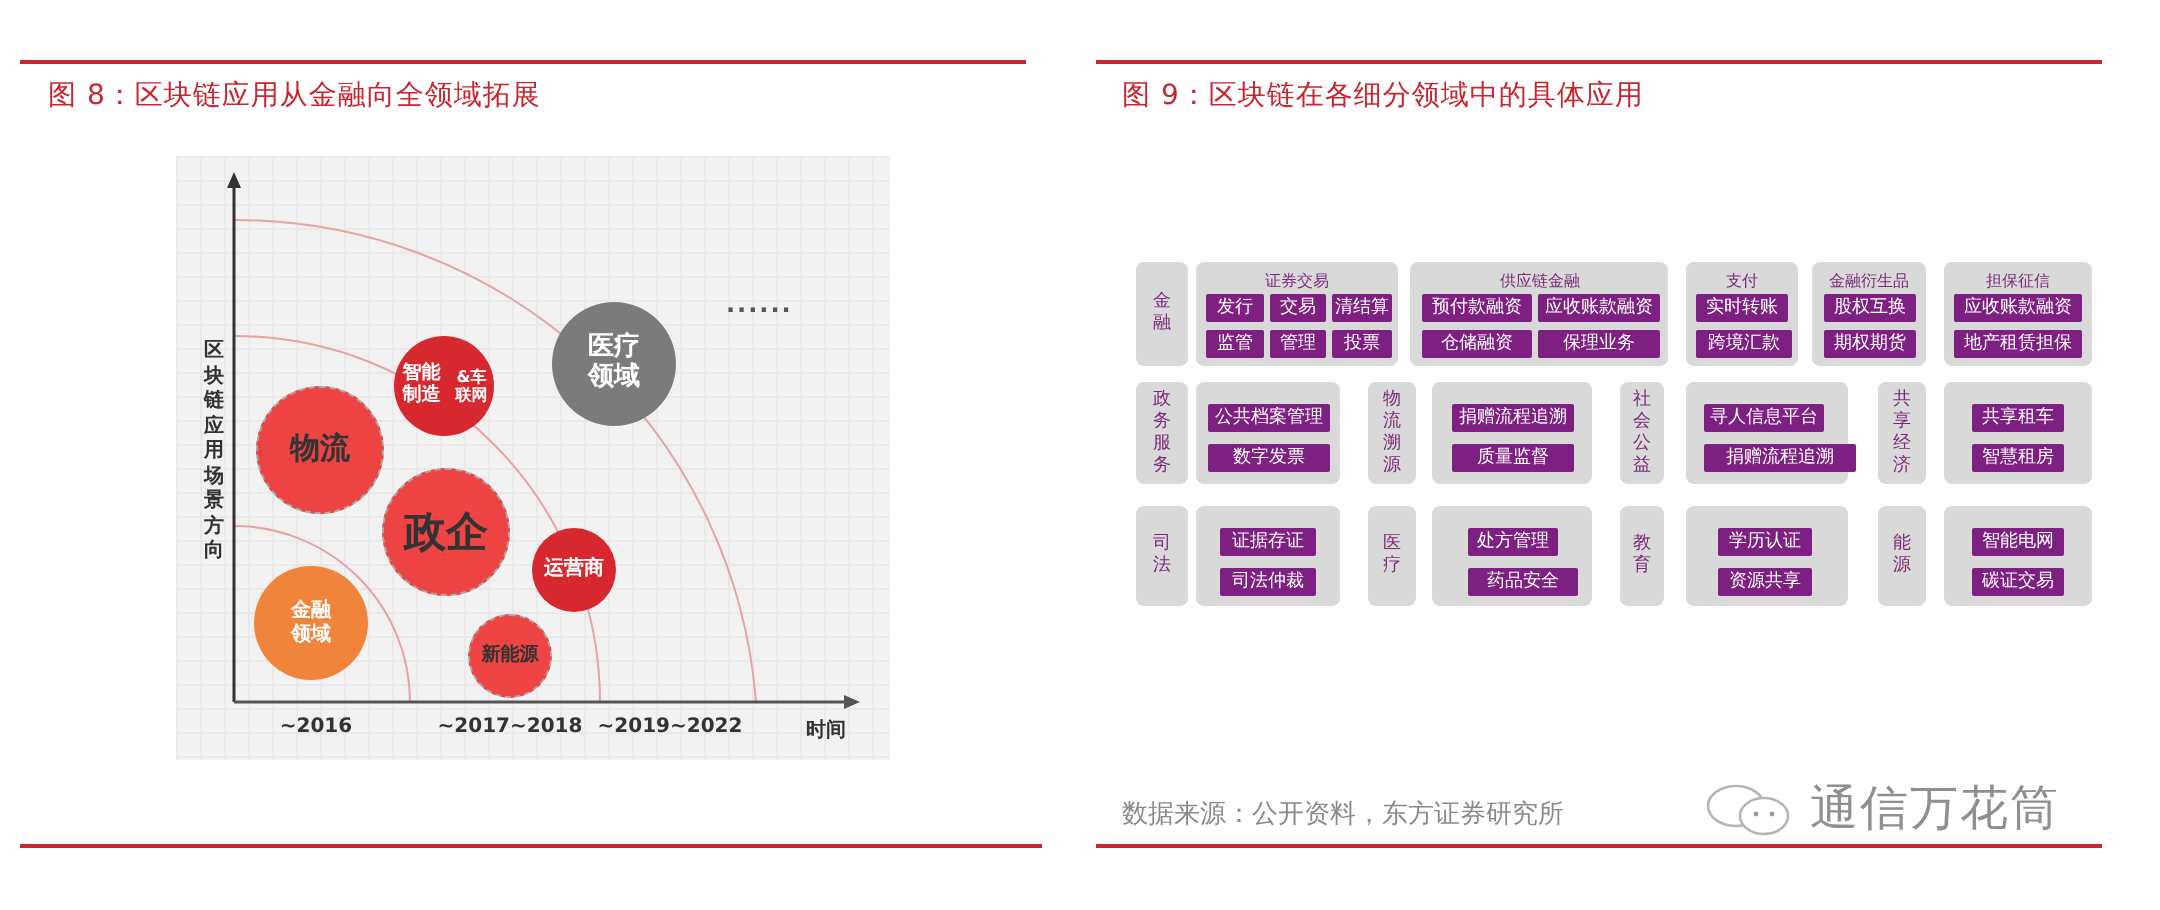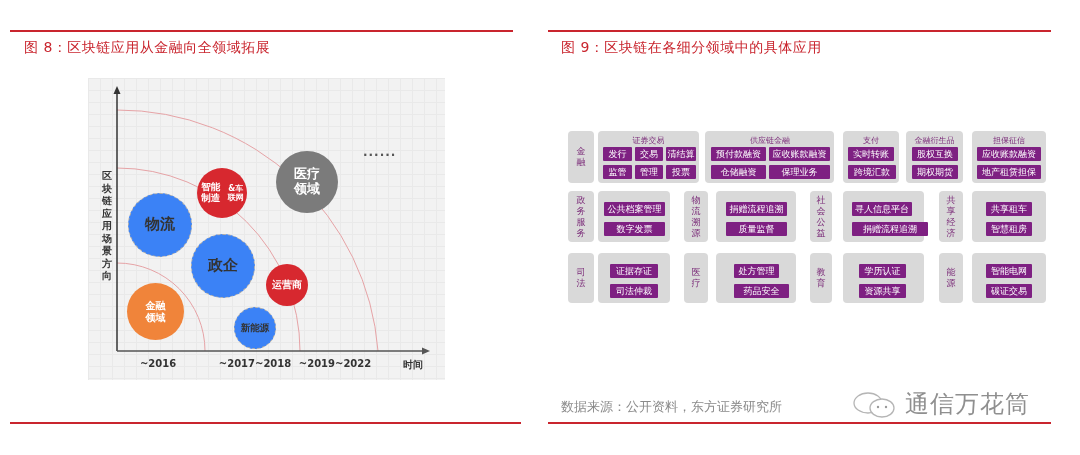--- a/index.html
+++ b/index.html
@@ -32,21 +32,21 @@
   .ellipsis { position: absolute; left: 363px; top: 145px; font-size: 12px; color: #555; letter-spacing: 1px; font-weight: bold; }
   .ylabel {
     position: absolute; left: 101px; top: 170px; width: 12px; font-size: 10px; font-weight: bold; color: #333;
     line-height: 12.5px; text-align: center; word-break: break-all;
   }
   .xtick { position: absolute; top: 358px; font-size: 10px; font-weight: bold; color: #333; white-space: nowrap; transform: translateX(-50%); }
   .bubble {
     position: absolute; border-radius: 50%; display: flex; align-items: center; justify-content: center;
     text-align: center; font-weight: bold; line-height: 1.15;
   }
-  .bubble.gray-light { background: #3b82f6; border: 1px dashed #a9a9a9; color: #333; }
+  .bubble.gray-light { background: #ef4444; border: 1px dashed #a9a9a9; color: #333; }
   .bubble.red { background: #d7282f; color: #ffffff; }
   .bubble.dark { background: #7b7b7b; color: #ffffff; }
   .bubble.orange { background: #f0843a; color: #ffffff; }
   
   .box { position: absolute; background: #d9d9d9; border-radius: 4px; }
   .vlabel {
     position: absolute; background: #d9d9d9; border-radius: 4px; color: #7a2a78; font-size: 9px;
     display: flex; align-items: center; justify-content: center; text-align: center; line-height: 11px;
   }
   .vlabel span { width: 10px; word-break: break-all; display: block; }
@@ -94,21 +94,21 @@
     <span>物流</span>
   </div>
   <div class="bubble red" style="left:197px; top:168px; width:50px; height:50px; font-size:9.5px; flex-direction:row;justify-content:center;">
     <span>智能制造</span>
     <span style="font-size:8px;">&amp;车联网</span>
   </div>
   <div class="bubble dark" style="left:276px; top:151px; width:62px; height:62px; font-size:13px; flex-direction:column;">
     <span>医疗</span>
     <span>领域</span>
   </div>
-  <div class="bubble gray-light" style="left:191px; top:234px; width:64px; height:64px; font-size:15px;">
+  <div class="bubble gray-light" style="left:191px; top:234px; width:64px; height:64px; font-size:21px;">
     <span>政企</span>
   </div>
   <div class="bubble red" style="left:266px; top:264px; width:42px; height:42px; font-size:10px;">
     <span>运营商</span>
   </div>
   <div class="bubble orange" style="left:127px; top:283px; width:57px; height:57px; font-size:10px; flex-direction:column;">
     <span>金融</span>
     <span>领域</span>
   </div>
   <div class="bubble gray-light" style="left:234px; top:307px; width:42px; height:42px; font-size:9.5px;">

